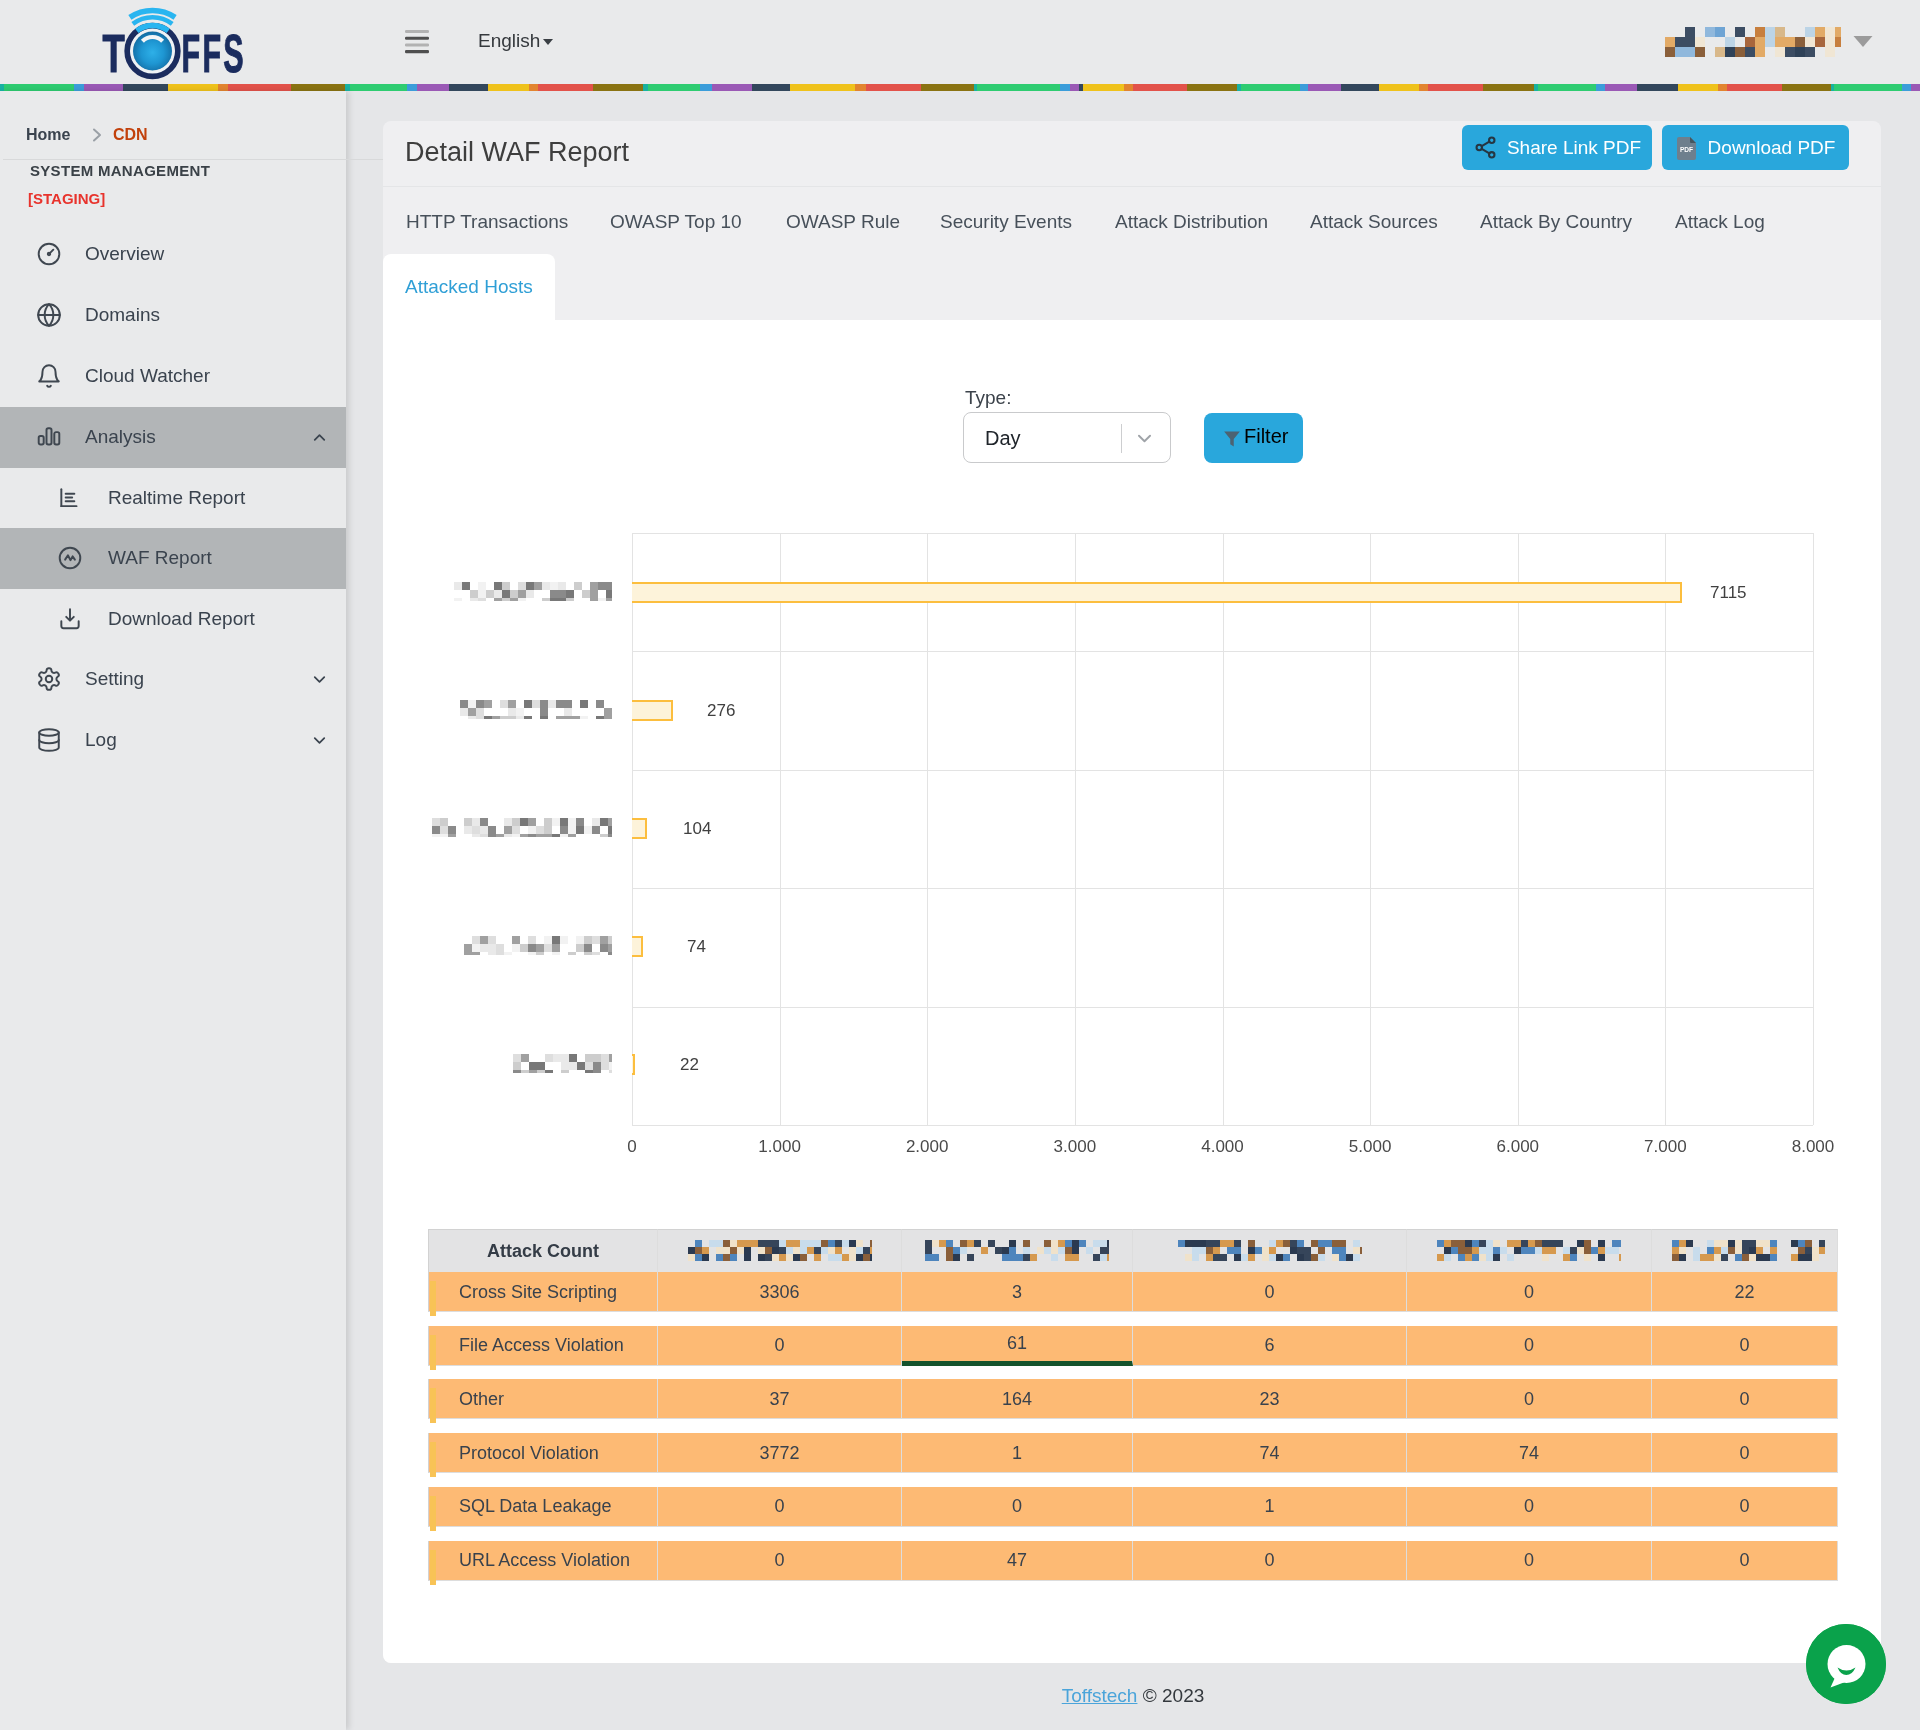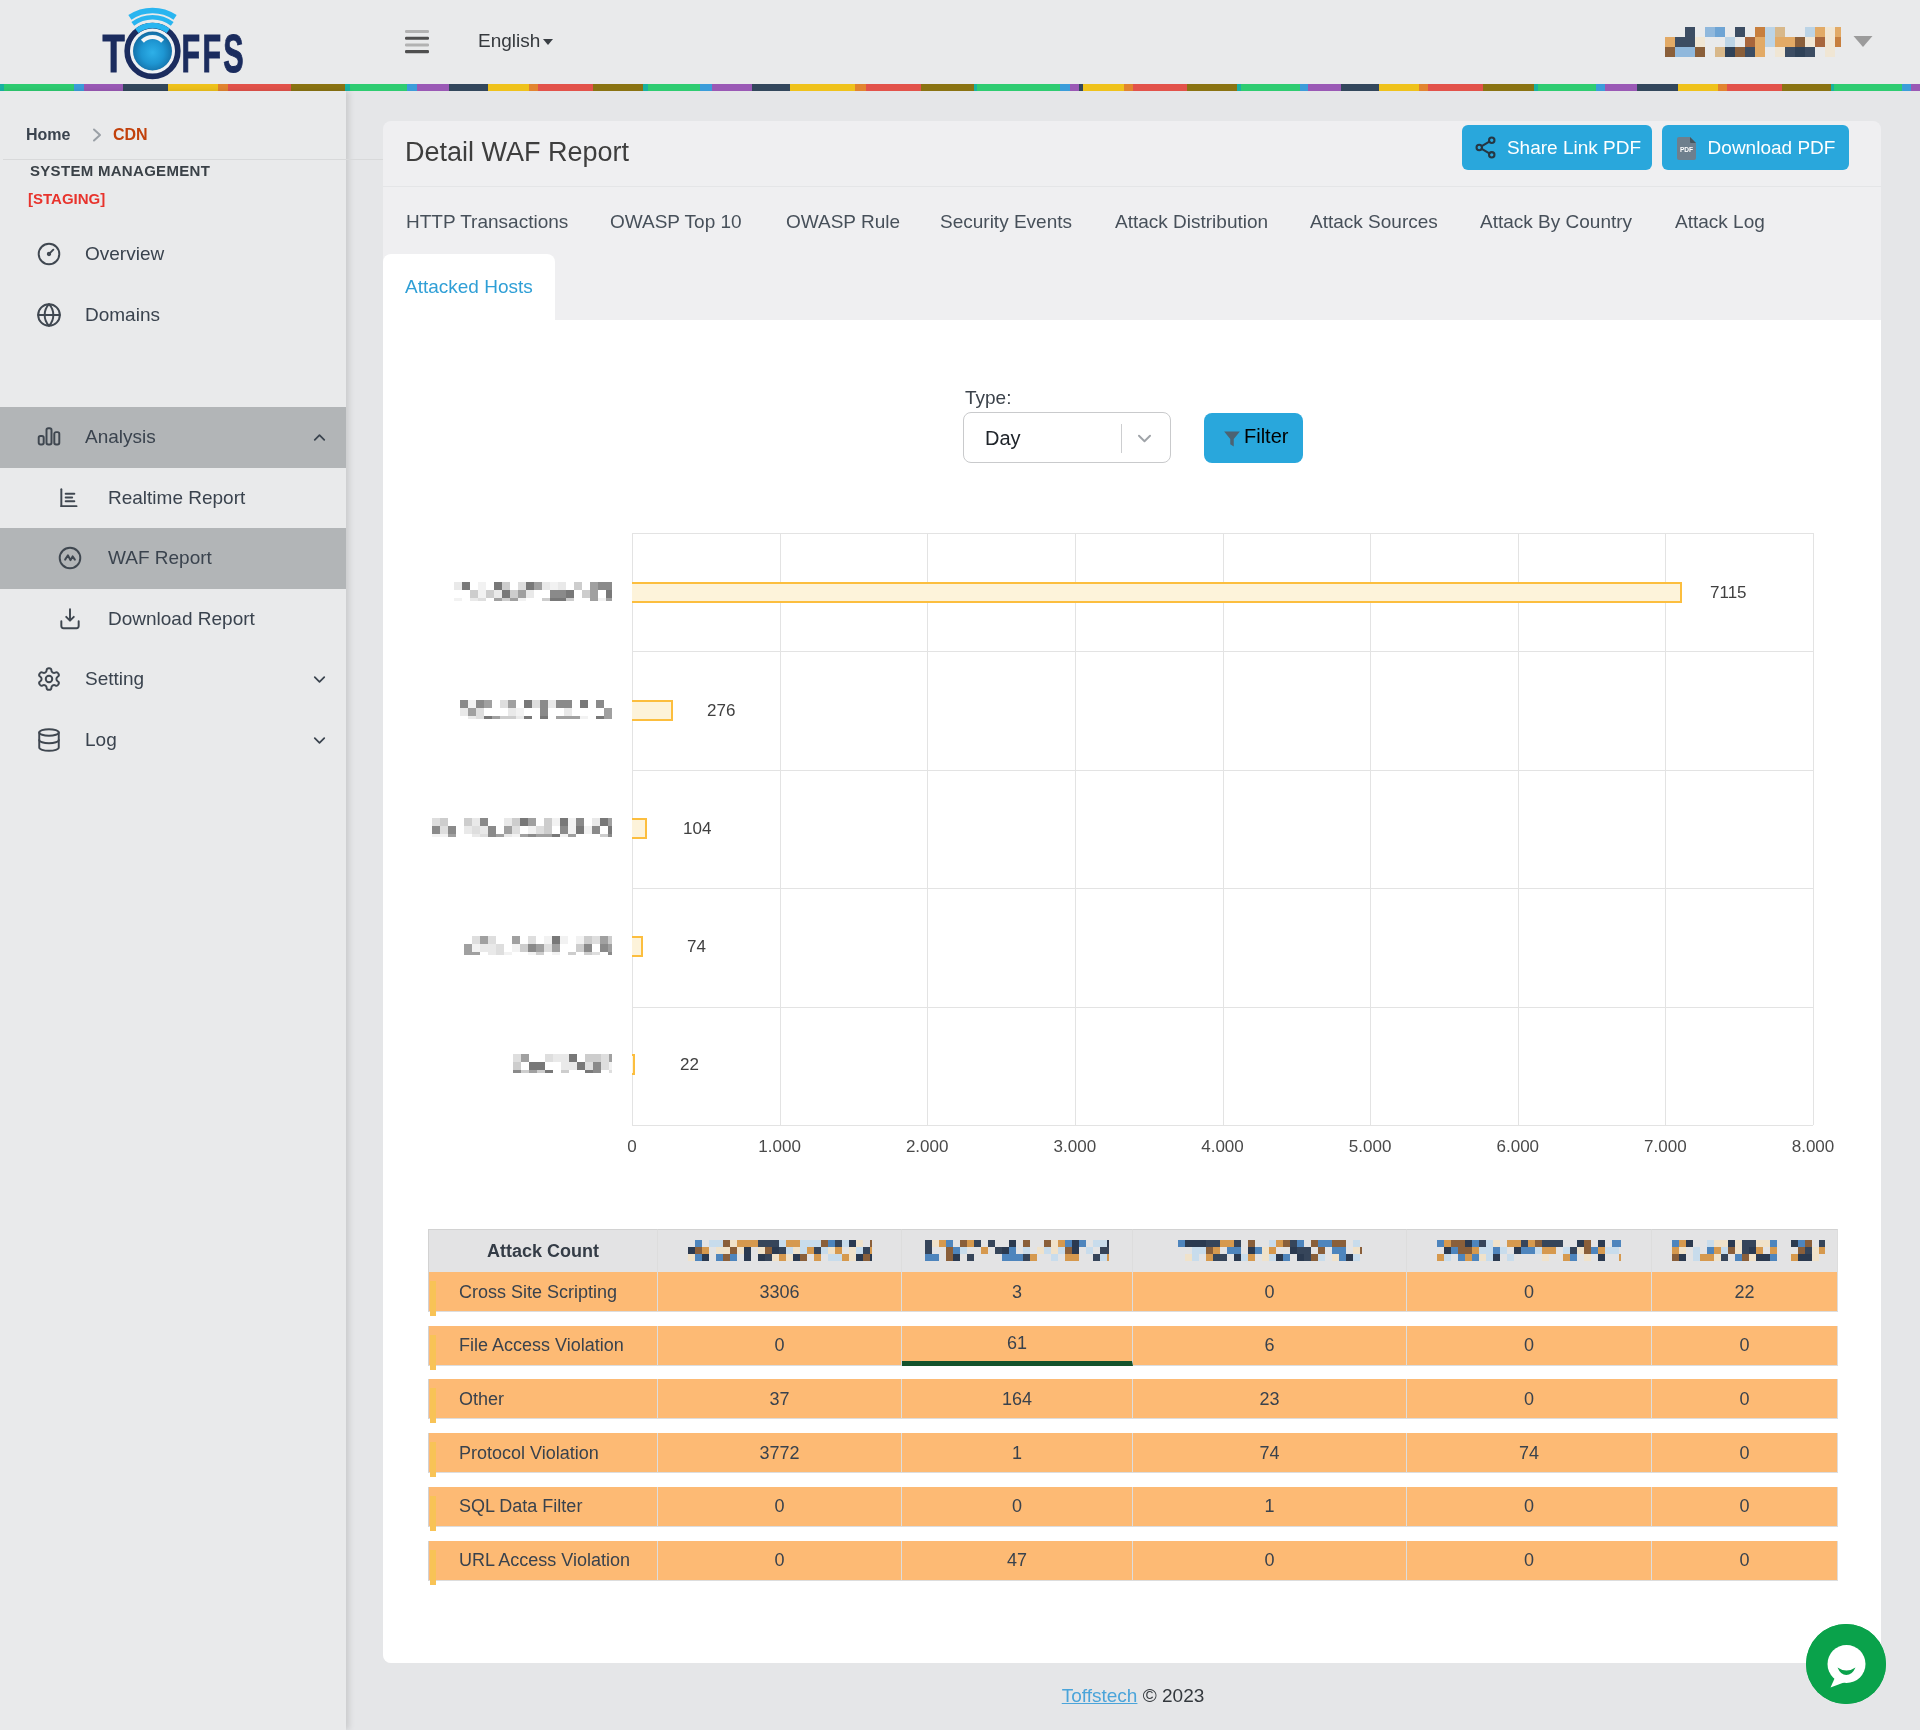--- a/index.html
+++ b/index.html
@@ -166,20 +166,27 @@
         </svg></span>
       <span class="tx">Overview</span>
     </div>
     <div class="mi" style="top:193.5px;">
       <span class="ic"><svg width="26" height="26" viewBox="0 0 24 24" fill="none" stroke="#3f4750" stroke-width="1.8" stroke-linecap="round" stroke-linejoin="round">
           <circle cx="12" cy="12" r="10"></circle>
           <path d="M12 2a14.5 14.5 0 0 0 0 20 14.5 14.5 0 0 0 0-20"></path>
           <path d="M2 12h20"></path>
         </svg></span>
       <span class="tx">Domains</span>
+    </div>
+    <div class="mi" style="top:254.5px;">
+      <span class="ic"><svg width="26" height="26" viewBox="0 0 24 24" fill="none" stroke="#3f4750" stroke-width="1.8" stroke-linecap="round" stroke-linejoin="round">
+          <path d="M6 8a6 6 0 0 1 12 0c0 7 3 9 3 9H3s3-2 3-9"></path>
+          <path d="M10.3 21a1.94 1.94 0 0 0 3.4 0"></path>
+        </svg></span>
+      <span class="tx">Cloud Watcher</span>
     </div>
     <div class="mi hl" style="top:315.5px;">
       <span class="ic"><svg width="26" height="26" viewBox="0 0 24 24" fill="none" stroke="#3f4750" stroke-width="1.8" stroke-linecap="round" stroke-linejoin="round">
           <rect x="2.5" y="11" width="4.6" height="8" rx="1.6"></rect>
           <rect x="9.7" y="4" width="4.6" height="15" rx="1.6"></rect>
           <rect x="16.9" y="7.5" width="4.6" height="11.5" rx="1.6"></rect>
         </svg></span>
       <span class="tx">Analysis</span>
       <span class="chev"><svg width="19" height="19" viewBox="0 0 24 24" fill="none" stroke="#3a434e" stroke-width="2.2" stroke-linecap="round" stroke-linejoin="round">
           <path d="m6 15 6-6 6 6"></path>
@@ -924,21 +931,21 @@
         <div class="cell" style="left:979px; width:245px; border-bottom:1px solid #ddd;">
           <div class="rnum">74</div>
         </div>
         <div class="cell" style="left:1224px; width:186px; border-bottom:1px solid #ddd;">
           <div class="rnum">0</div>
         </div>
       </div>
       <div class="trow" style="top:257.8px;">
         <div class="cell cellL" style="left:0; width:230px; border-bottom:1px solid #ddd;">
           <span class="amber"></span>
-          <span class="rname">SQL Data Filter</span>
+          <span class="rname">SQL Data Leakage</span>
         </div>
         <div class="cell" style="left:230px; width:244px; border-bottom:1px solid #ddd;">
           <div class="rnum">0</div>
         </div>
         <div class="cell" style="left:474px; width:231px; border-bottom:1px solid #ddd;">
           <div class="rnum">0</div>
         </div>
         <div class="cell" style="left:705px; width:274px; border-bottom:1px solid #ddd;">
           <div class="rnum">1</div>
         </div>

